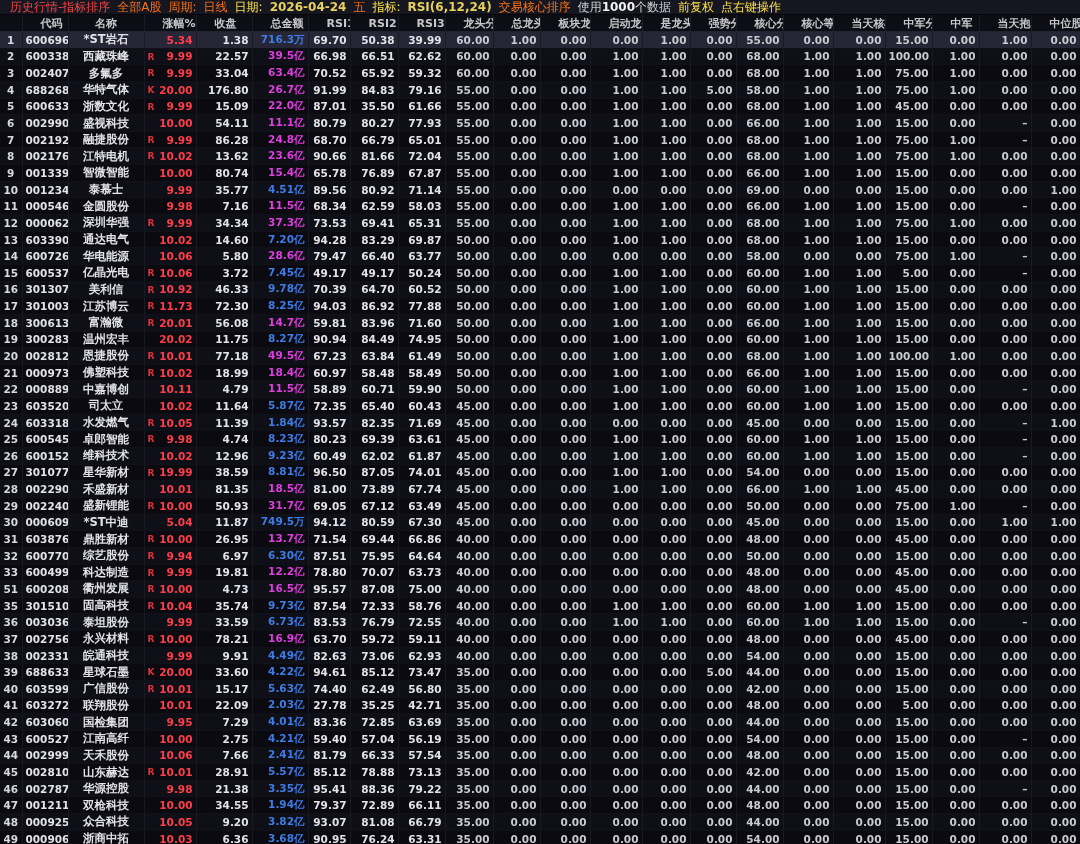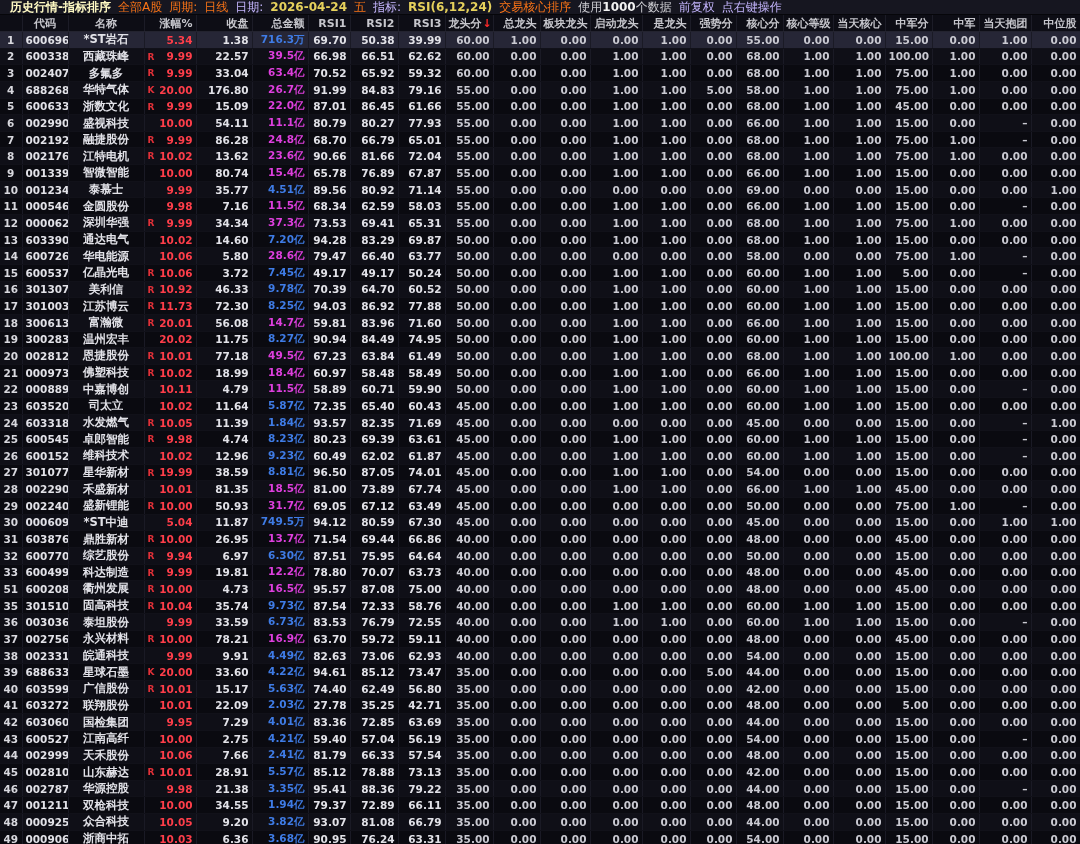--- a/index.html
+++ b/index.html
@@ -8,31 +8,31 @@
     background:#07070c;
     font-family:"DejaVu Sans","Liberation Sans",sans-serif;
   }
   
   .topbar{
     height:14px;background:#161620;border-bottom:1px solid #06060a;
     display:flex;align-items:center;white-space:nowrap;
     font-size:12px;line-height:14px;padding-left:10px;
   }
   .topbar > span{margin-right:7px}
-  .tb-title{color:#fef9c3;font-weight:700}
+  .tb-title{color:#ef4444;font-weight:400}
   .tb-yellow{color:#f97316}
   .tb-yellowb{color:#e6d15c;font-weight:700}
-  .tb-white{color:#c4b5fd}
+  .tb-white{color:#fde047}
   .tb-group{color:#cfcfd4}
   .tb-group .num{color:#f2f2f2;font-weight:700}
   
   table{border-collapse:collapse;table-layout:fixed;width:1080px}
   thead th{
     height:16px;background:#0d0d15;color:#c6c6cc;
-    font-size:11px;font-weight:700;padding:0 3px;
+    font-size:11px;font-weight:700;padding:0 18px;
     border-right:1px solid #1c1c27;border-bottom:1px solid #23232f;
     white-space:nowrap;overflow:hidden;
   }
   tbody td{
     height:15.65px;font-size:10.5px;font-weight:700;padding:0 3px;
     border-right:1px solid #1a1a25;border-bottom:1px solid #111119;
     white-space:nowrap;overflow:hidden;position:relative;
   }
   tbody tr:nth-child(odd){background:#0a0a10}
   tbody tr:nth-child(even){background:#0f0f17}
@@ -219,21 +219,21 @@
         <td class="al-right c-gray">0.00</td>
       </tr>
       <tr class="">
         <td class="al-center c-idx">5</td>
         <td class="al-right c-white">600633</td>
         <td class="al-left c-white cell-name">浙数文化</td>
         <td class="al-right c-red"><span class="flag">R</span>9.99</td>
         <td class="al-right c-white">15.09</td>
         <td class="al-right c-mag">22.0亿</td>
         <td class="al-right c-white">87.01</td>
-        <td class="al-right c-white">86.45</td>
+        <td class="al-right c-white">35.50</td>
         <td class="al-right c-white">61.66</td>
         <td class="al-right c-gray">55.00</td>
         <td class="al-right c-gray">0.00</td>
         <td class="al-right c-gray">0.00</td>
         <td class="al-right c-gray">1.00</td>
         <td class="al-right c-gray">1.00</td>
         <td class="al-right c-gray">0.00</td>
         <td class="al-right c-gray">68.00</td>
         <td class="al-right c-gray">1.00</td>
         <td class="al-right c-gray">1.00</td>

